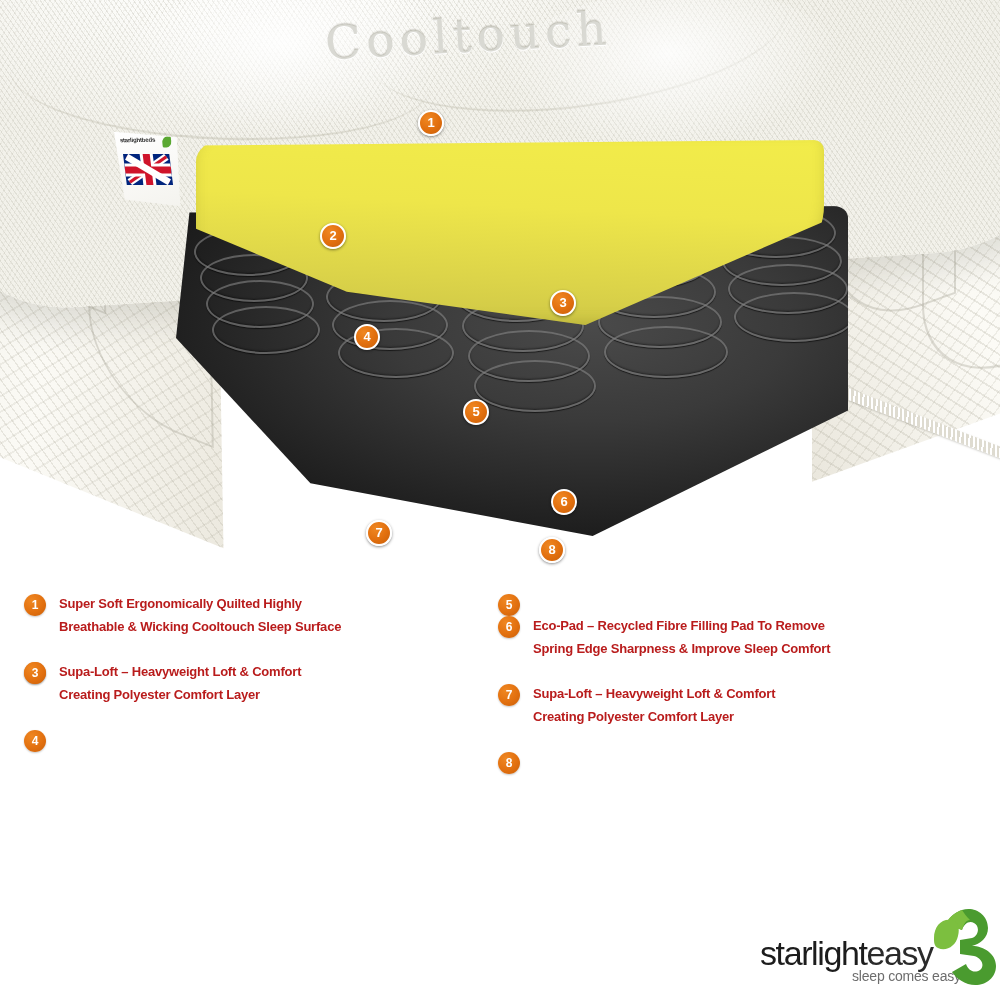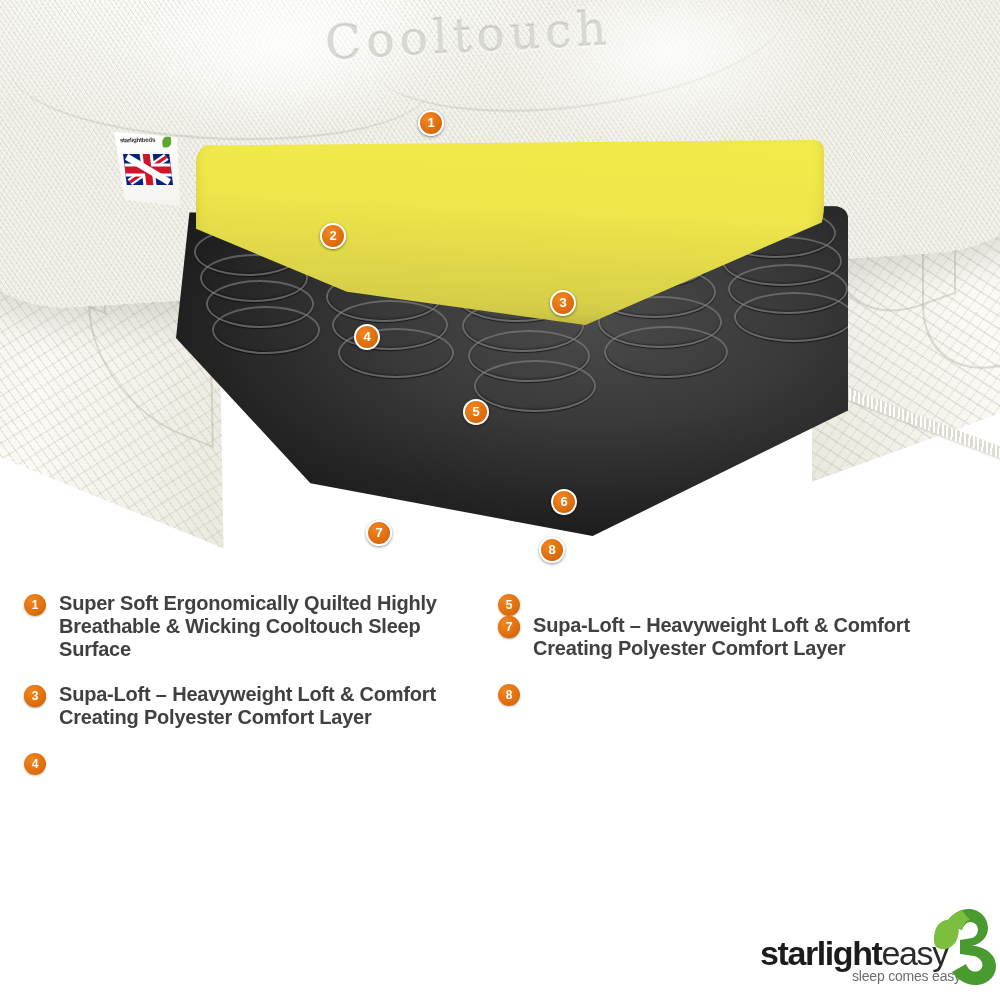--- a/index.html
+++ b/index.html
@@ -326,22 +326,22 @@
     border-radius: 50%;
     background: radial-gradient(circle at 36% 30%, #ef8722 0%, #e2700f 55%, #c85f09 100%);
     color: #ffffff;
     font-size: 12px;
     font-weight: bold;
     line-height: 22px;
     text-align: center;
     box-shadow: 0 1px 2px rgba(0,0,0,0.22);
   }
   .feature-text {
-    color: #404040;
-    font-size: 20px;
+    color: #b91c1c;
+    font-size: 13px;
     font-weight: bold;
     line-height: 23px;
     letter-spacing: -0.2px;
     white-space: pre-line;
   }
 
   
   #brand-logo {
     position: absolute;
     left: 760px;
@@ -351,21 +351,21 @@
   }
   .logo-wordmark {
     position: absolute;
     left: 0;
     top: 22px;
     font-size: 34px;
     letter-spacing: -1.4px;
     color: #1c1c1c;
     white-space: nowrap;
   }
-  .logo-word-bold { font-weight: bold; text-align: center; }
+  .logo-word-bold { font-weight: normal; text-align: center; }
   .logo-word-light { font-weight: normal; color: #2a2a2a; }
   .logo-tagline {
     position: absolute;
     left: 92px;
     top: 56px;
     font-size: 14px;
     color: #6d6d6d;
     letter-spacing: -0.2px;
     white-space: nowrap;
   }
@@ -489,20 +489,22 @@
       <span class="feature-badge">4</span>
     </div>
   </div>
 
   <div class="feature-col col-right">
     <div class="feature-item">
       <span class="feature-badge">5</span>
     </div>
     <div class="feature-item">
       <span class="feature-badge">6</span>
+      <span class="feature-text">Eco-Pad – Recycled Fibre Filling Pad To Remove
+Spring Edge Sharpness &amp; Improve Sleep Comfort</span>
     </div>
     <div class="feature-item">
       <span class="feature-badge">7</span>
       <span class="feature-text">Supa-Loft – Heavyweight  Loft &amp; Comfort
 Creating Polyester Comfort Layer</span>
     </div>
     <div class="feature-item">
       <span class="feature-badge">8</span>
     </div>
   </div>

